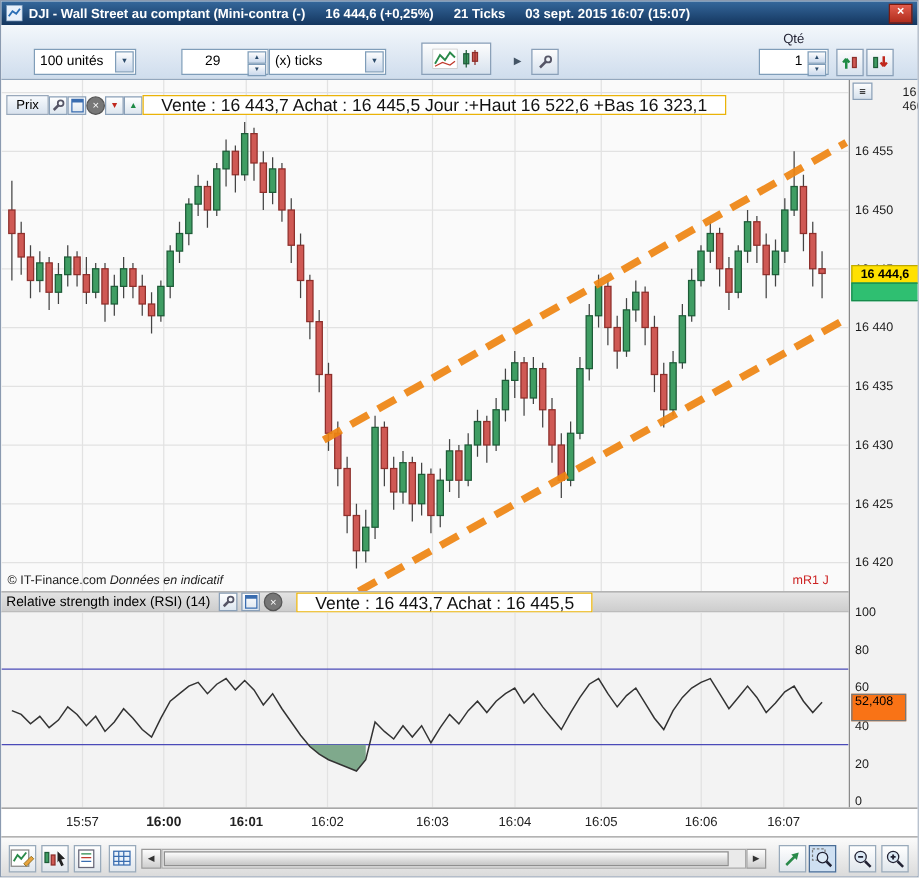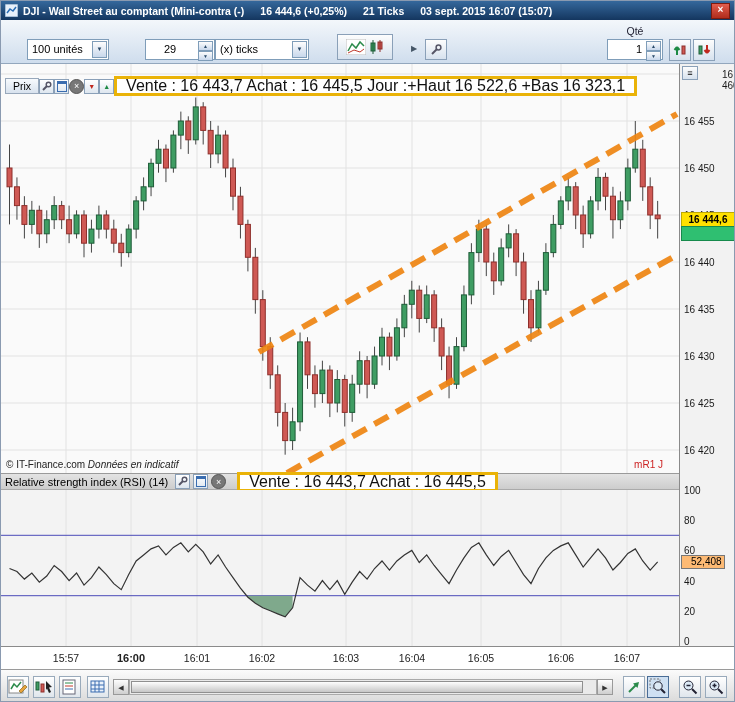--- a/index.html
+++ b/index.html
@@ -33,33 +33,33 @@
     background:linear-gradient(#e3e3e3,#cdcdcd);border-top:1px solid #9a9a9a;border-bottom:1px solid #aaa;
     display:flex;align-items:center;padding:0 4px;box-sizing:border-box;gap:3px;}
   .rsi-plot{position:absolute;top:489px;left:0;width:678px;height:156px;background:#f3f3f3;overflow:hidden;}
   .axis-col{position:absolute;top:63px;left:678px;width:57px;height:582px;background:#f2f2f2;
     border-left:1px solid #8a8a8a;box-sizing:border-box;}
   .axis-label{position:absolute;left:4px;font-size:10px;color:#1a1a1a;}
   .marker{position:absolute;left:1px;height:13px;font-size:10px;font-weight:bold;text-align:center;
     line-height:13px;z-index:3;}
   .marker.yellow{width:52px;background:#ffe100;border:1px solid #bfa900;color:#000;}
   .marker.green{width:22px;background:#2fbf71;border:1px solid #168a4c;color:#000;padding-left:48px;}
-  .rsi-value{position:absolute;left:1px;width:44px;height:14px;background:#fdba74;border:1px solid #777;
-    font-size:10px;line-height:12px;padding-left:9px;box-sizing:border-box;z-index:3;}
+  .rsi-value{position:absolute;left:1px;width:44px;height:22px;background:#f97316;border:1px solid #777;
+    font-size:10px;line-height:12px;padding-left:2px;box-sizing:border-box;z-index:3;}
   .panel-header{position:absolute;top:12px;left:4px;display:flex;align-items:center;gap:0;z-index:5;}
   .ph-label{border:1px solid #98a8bb;background:linear-gradient(#f7fafd,#d8e2ee);
     padding:1px 7px;font-size:10.5px;height:12px;line-height:12px;}
   .icon-btn{width:15px;height:15px;border:1px solid #8aa0b8;background:linear-gradient(#fff,#dde6ef);
     display:flex;align-items:center;justify-content:center;cursor:pointer;box-sizing:border-box;}
   .icon-btn.round{border-radius:50%;background:#777;color:#fff;font-size:9px;border:1px solid #555;}
   .arr{font-size:7px;line-height:7px;}
   .arr.red{color:#c0281e;}
   .arr.green{color:#1d8a44;}
   .win-glyph{width:8px;height:7px;border:1px solid #3a6db0;border-top:3px solid #3a6db0;display:inline-block;}
-  .info-box{background:#fff;border:3px solid #eab308;padding:1px 9px;font-size:16px;height:12px;
+  .info-box{background:#fff;border:1px solid #eab308;padding:1px 14px;font-size:14px;height:12px;
     line-height:12px;white-space:nowrap;color:#111;}
   .copyright{position:absolute;left:5px;bottom:3px;font-size:10px;color:#222;z-index:4;}
   .mr1-badge{position:absolute;right:16px;bottom:3px;font-size:10px;color:#cc2222;z-index:4;}
   
   .time-axis{position:absolute;top:645px;left:0;width:735px;height:23px;background:#ffffff;
     border-top:1px solid #8a8a8a;box-sizing:border-box;}
   .time-label{position:absolute;top:5px;transform:translateX(-50%);font-size:10.5px;color:#222;}
   .time-label.bold{font-weight:bold;font-size:11px;}
   
   .bottombar{position:absolute;top:668px;left:0;width:735px;height:34px;
@@ -432,21 +432,21 @@
       <div class="axis-label" style="top: 451.2px;">80</div>
       <div class="axis-label" style="top: 481.4px;">60</div>
       <div class="axis-label" style="top: 511.6px;">40</div>
       <div class="axis-label" style="top: 541.8px;">20</div>
       <div class="axis-label" style="top: 572px;">0</div>
     </div>
 
   <div class="time-axis" id="time-axis">
       <div class="time-label" style="left: 65px;">15:57</div>
       <div class="time-label bold" style="left: 130px;">16:00</div>
-      <div class="time-label" style="left: 196px;">16:01</div>
+      <div class="time-label" style="left: 196px; font-weight: bold;">16:01</div>
       <div class="time-label" style="left: 261px;">16:02</div>
       <div class="time-label" style="left: 345px;">16:03</div>
       <div class="time-label" style="left: 411px;">16:04</div>
       <div class="time-label" style="left: 480px;">16:05</div>
       <div class="time-label" style="left: 560px;">16:06</div>
       <div class="time-label" style="left: 626px;">16:07</div>
     </div>
 
   <div class="bottombar">
     <span class="bb-btn" style="left:6px;">

